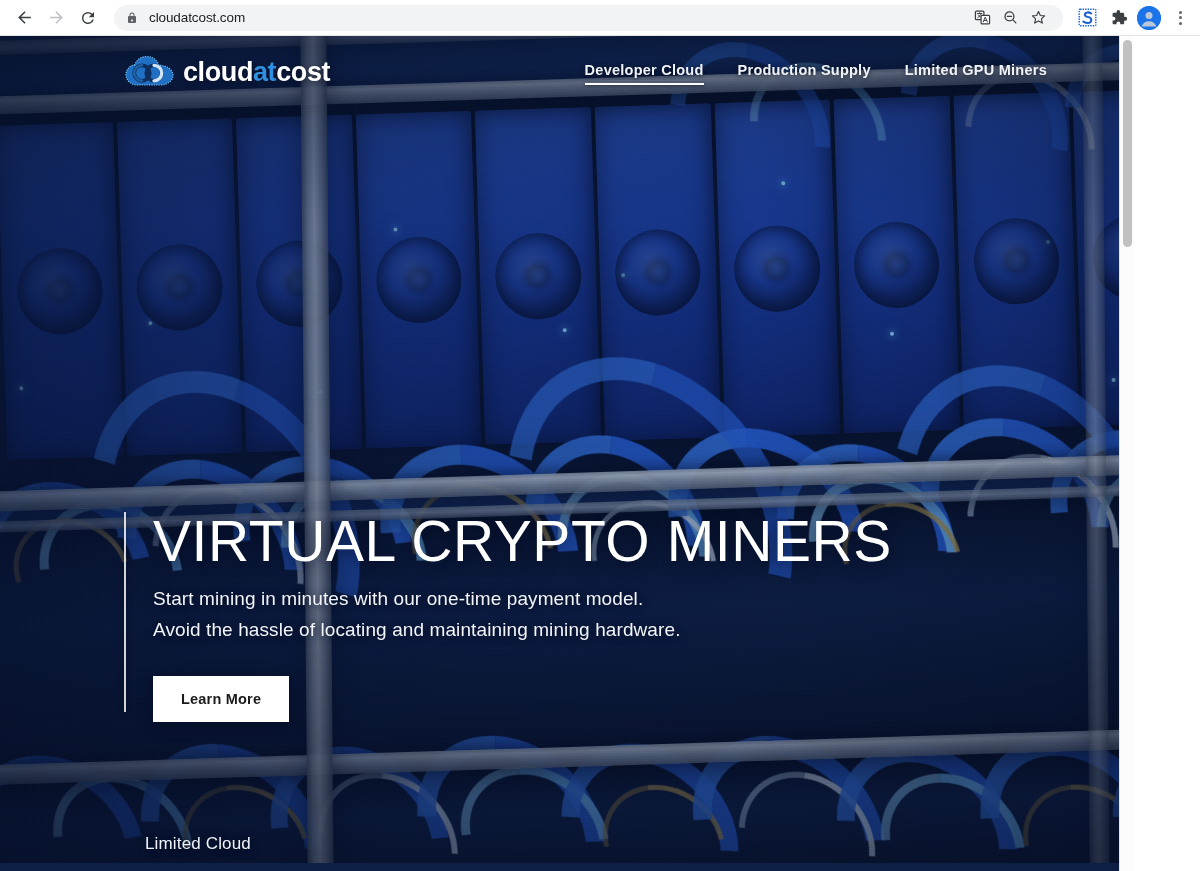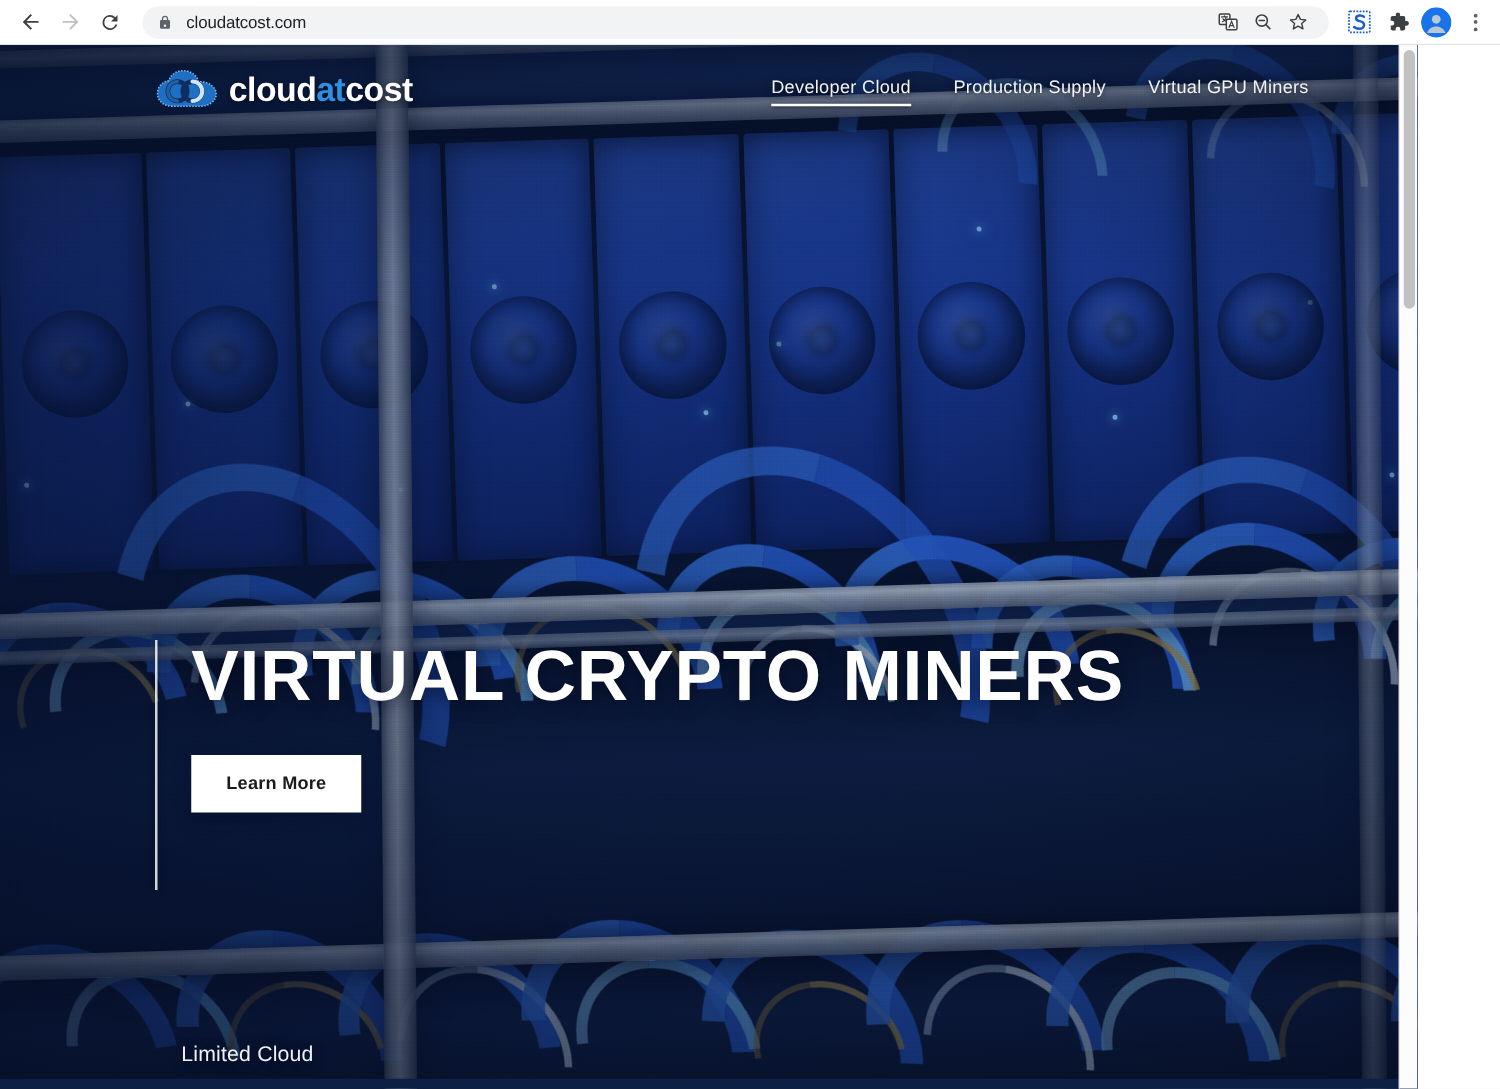--- a/index.html
+++ b/index.html
@@ -188,35 +188,36 @@
     color:#ffffff; line-height:1; white-space:nowrap;
     text-shadow:0 1px 5px rgba(0,0,0,.45);
   }
   .logo-text .at{ color:#2f8fe0; }
 
   .site-nav{ display:flex; align-items:center; gap:0; margin-left:auto; margin-right:136px; }
   .nav-item{
     position:relative; padding:4px 17px 9px 17px; cursor:pointer;
     font-size:14.5px; color:#f0f3f8; letter-spacing:.25px; white-space:nowrap;
     text-shadow:0 1px 5px rgba(0,0,0,.6);
+    font-weight:bold;
   }
   .nav-item.active::after{
     content:''; position:absolute; left:17px; right:17px; bottom:2px;
     height:1.5px; background:#ffffff; box-shadow:0 1px 3px rgba(0,0,0,.5);
   }
 
   
   .hero-copy{ position:absolute; left:124px; top:476px; z-index:20; }
   .hero-accent{
     position:absolute; left:0; top:0; width:1.5px; height:200px;
     background:rgba(255,255,255,.82); box-shadow:0 0 6px rgba(0,0,0,.35);
   }
   .hero-inner{ padding-left:29px; }
   .hero-title{
-    font-size:57px; font-weight:700; color:#ffffff;
+    font-size:57px; font-weight:400; color:#ffffff;
     letter-spacing:.6px; line-height:1.05; white-space:nowrap;
     text-shadow:0 2px 14px rgba(2,8,26,.62);
   }
   .hero-sub{
     margin-top:14px; font-size:19px; color:#f2f5fa; font-weight:400;
     line-height:1.42; letter-spacing:.1px;
     text-shadow:0 1px 9px rgba(2,8,26,.7);
   }
   .hero-sub div + div{ margin-top:4px; }
   .hero-cta{
@@ -470,29 +471,33 @@
       </div>
 
       <nav class="site-nav">
         <div class="nav-item active">
           <span>Developer Cloud</span>
         </div>
         <div class="nav-item">
           <span>Production Supply</span>
         </div>
         <div class="nav-item">
-          <span>Virtual GPU Miners</span>
+          <span>Limited GPU Miners</span>
         </div>
       </nav>
     </header>
 
     <div class="hero-copy">
       <div class="hero-accent"></div>
       <div class="hero-inner">
         <h1 class="hero-title">VIRTUAL CRYPTO MINERS</h1>
+        <div class="hero-sub">
+          <div>Start mining in minutes with our one-time payment model.</div>
+          <div>Avoid the hassle of locating and maintaining mining hardware.</div>
+        </div>
         <button class="hero-cta">Learn More</button>
       </div>
     </div>
 
     <div class="hero-note">Limited Cloud</div>
 
     <div class="next-section"></div>
   </section>
 
   <div class="page-scrollbar">

